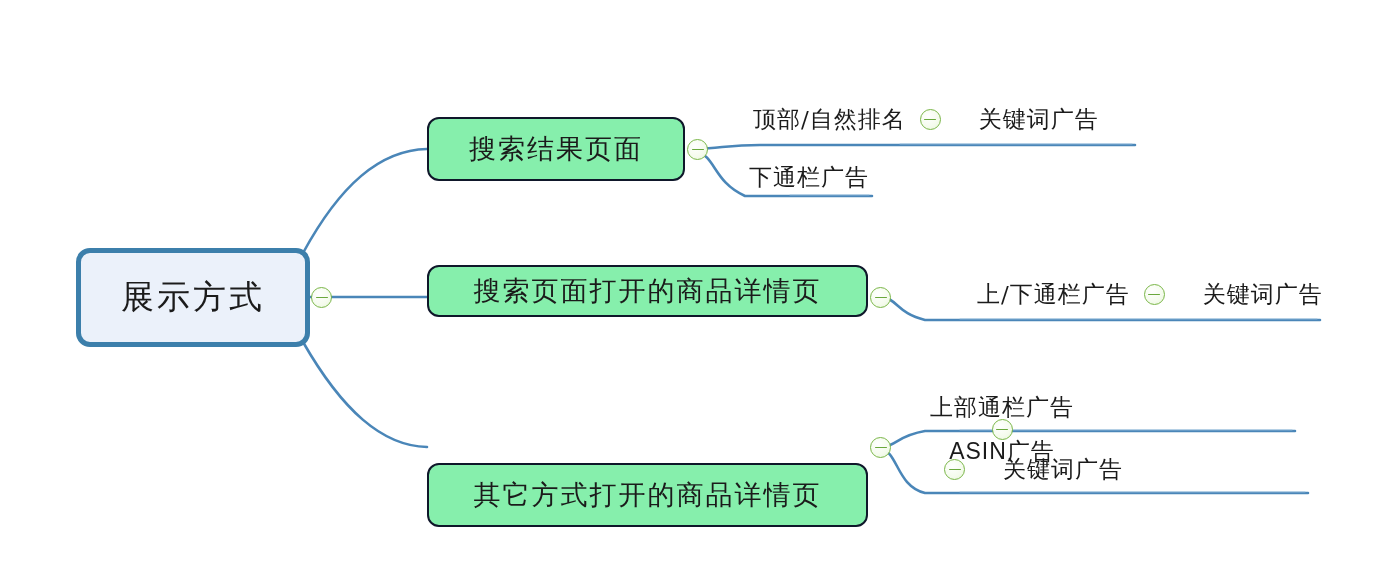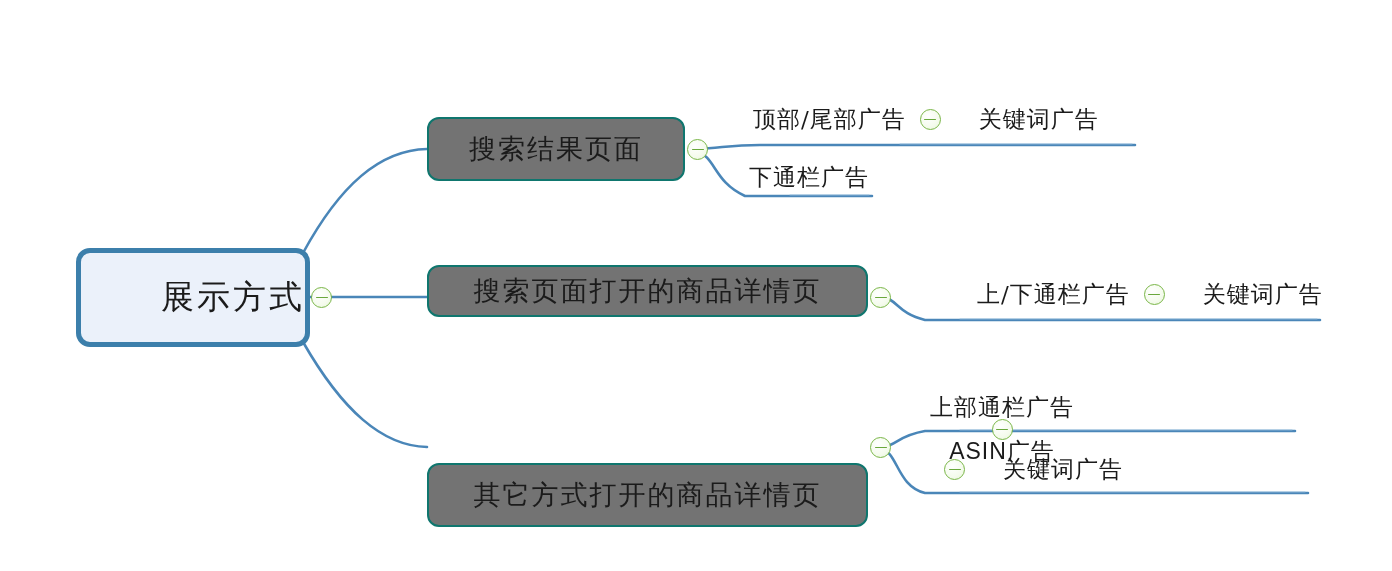--- a/index.html
+++ b/index.html
@@ -25,42 +25,42 @@
     top: 0;
     width: 1392px;
     height: 571px;
     pointer-events: none;
   }
 
   
   .node {
     position: absolute;
     box-sizing: border-box;
-    background: #737373;
-    border: 2px solid #0f766e;
+    background: #86efac;
+    border: 2px solid #0f172a;
     border-radius: 12px;
     display: flex;
     align-items: center;
     justify-content: center;
     color: #1b1b1b;
     white-space: nowrap;
   }
   .node.root {
     border-width: 5px;
     border-color: #3c7fab;
     border-radius: 14px;
     background: #ebf1fa;
   }
   .node-label {
     display: block;
     font-family: "DejaVu Serif", "Liberation Serif", serif;
     letter-spacing: 1px;
   }
 
-  #node-root { left: 76px; top: 248px; width: 234px; height: 99px; justify-content: flex-end; }
+  #node-root { left: 76px; top: 248px; width: 234px; height: 99px; }
   #node-root .node-label { font-size: 33px; letter-spacing: 3px; }
 
   #node-branch-0 { left: 427px; top: 117px; width: 258px; height: 64px; }
   #node-branch-1 { left: 427px; top: 265px; width: 441px; height: 52px; }
   #node-branch-2 { left: 427px; top: 415px; width: 441px; height: 64px; margin-top: 48px; }
   .node.branch .node-label { font-size: 27px; letter-spacing: 2px; }
 
   
   .leaf {
     position: absolute;
@@ -147,21 +147,21 @@
     <span class="node-label">展示方式</span>
   </div>
   <span class="minus-icon on-wire" style="left:311px; top:287px;"></span>
 
   <div class="node branch" id="node-branch-0">
     <span class="node-label">搜索结果页面</span>
   </div>
   <span class="minus-icon on-wire" style="left:687px; top:139px;"></span>
 
   <div class="leaf" style="left:753px; top:108px;">
-    <span class="leaf-text">顶部/尾部广告</span>
+    <span class="leaf-text">顶部/自然排名</span>
     <span class="gap-sm"></span>
     <span class="minus-icon"></span>
     <span class="gap-lg"></span>
     <span class="leaf-text">关键词广告</span>
   </div>
 
   <div class="leaf" style="left:749px; top:166px;">
     <span class="leaf-text">下通栏广告</span>
   </div>
 

